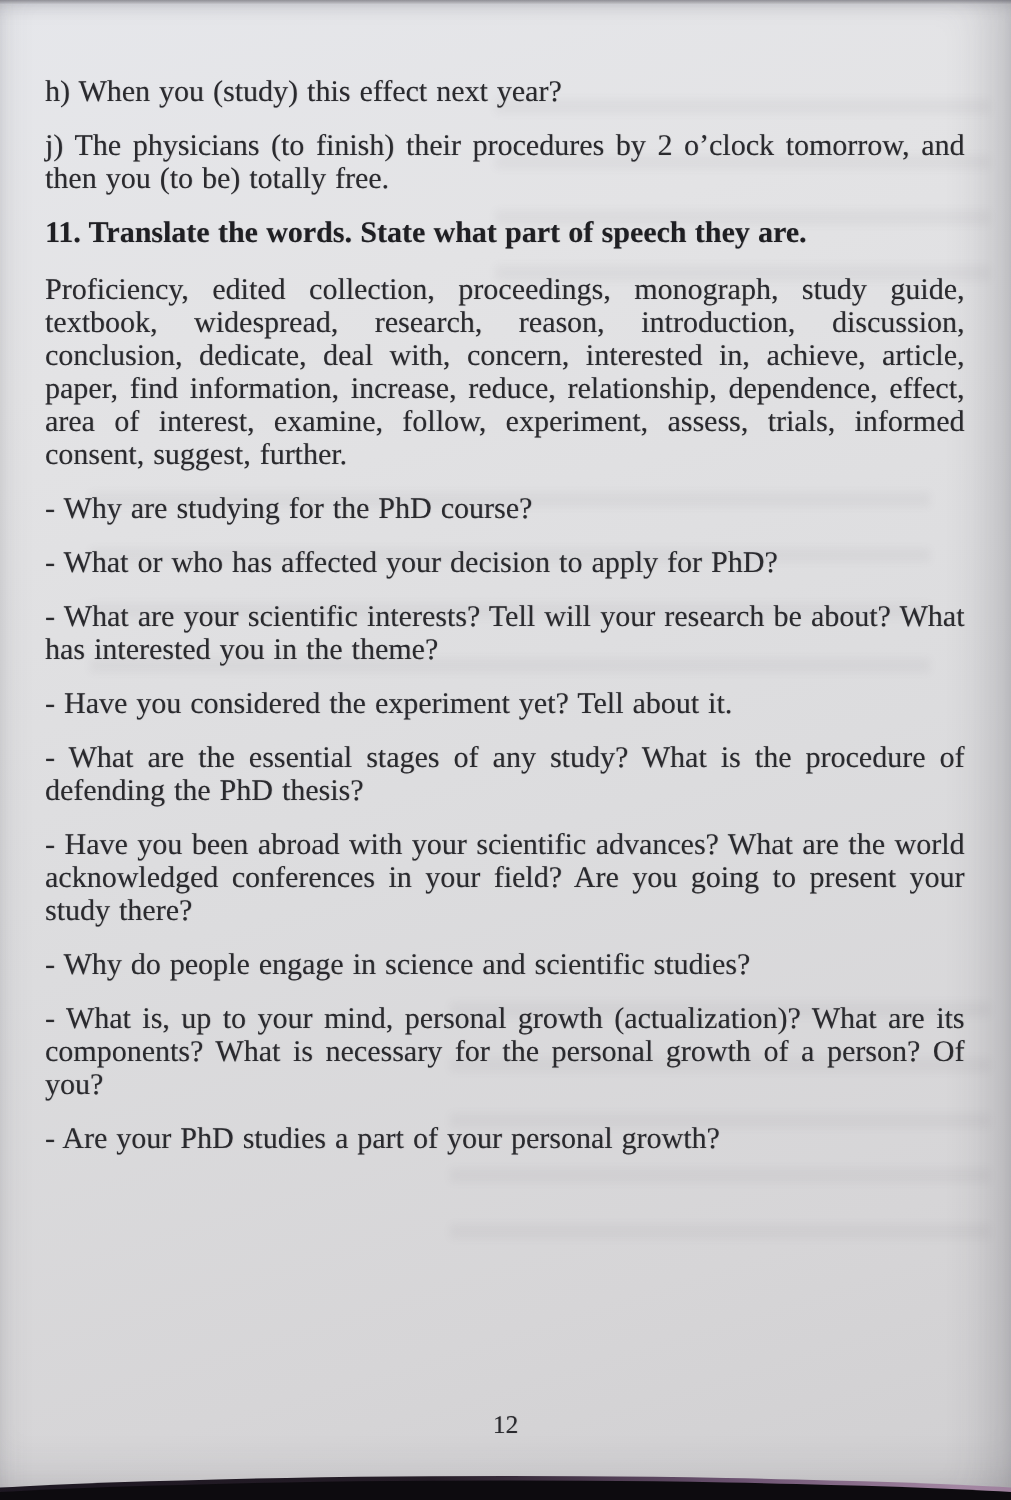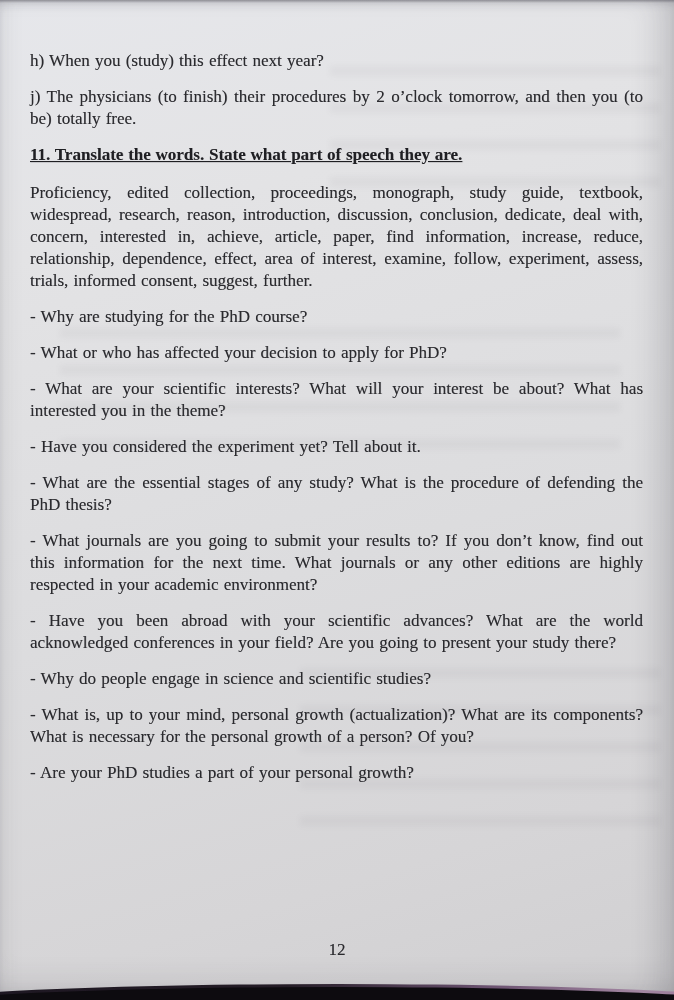--- a/index.html
+++ b/index.html
@@ -16,32 +16,31 @@
       inset 0 -34px 32px -22px rgba(60,55,65,0.18);
     font-family: "Liberation Serif", "DejaVu Serif", serif;
   }
   .text-block {
     position: absolute;
     top: 50px; left: 30px; right: 31px;
     color: #2a2a2e;
   }
   .text-block p {
     margin: 0 0 14px 0;
-    font-size: 17px;
+    font-size: 20px;
     line-height: 22px;
     text-align: justify;
     text-shadow: 0.3px 0.4px 0.6px rgba(45,45,50,0.40);
     word-spacing: 1px;
   }
   .text-block p.heading {
     font-weight: bold;
     color: #1f1f23;
     margin: 5px 0 16px 0;
     word-spacing: 0.5px;
-    text-decoration: underline;
   }
   .page-number {
     position: absolute;
     bottom: 40px; left: 0; right: 0;
     text-align: center;
     font-size: 17px;
     color: #2a2a2e;
     text-shadow: 0.3px 0.4px 0.6px rgba(45,45,50,0.40);
   }
   
@@ -89,24 +88,23 @@
   <div class="bleed bleed-2"></div>
   <div class="bleed bleed-3"></div>
 
   <div class="text-block">
       <p class="para">h) When you (study) this effect next year?</p>
       <p class="para">j) The physicians (to finish) their procedures by 2 o’clock tomorrow, and then you (to be) totally free.</p>
       <p class="heading">11. Translate the words. State what part of speech they are.</p>
       <p class="para">Proficiency, edited collection, proceedings, monograph, study guide, textbook, widespread, research, reason, introduction, discussion, conclusion, dedicate, deal with, concern, interested in, achieve, article, paper, find information, increase, reduce, relationship, dependence, effect, area of interest, examine, follow, experiment, assess, trials, informed consent, suggest, further.</p>
       <p class="para">- Why are studying for the PhD course?</p>
       <p class="para">- What or who has affected your decision to apply for PhD?</p>
-      <p class="para">- What are your scientific interests? What will your interest be about? What has interested you in the theme?</p>
+      <p class="para">- What are your scientific interests? Tell will your research be about? What has interested you in the theme?</p>
       <p class="para">- Have you considered the experiment yet? Tell about it.</p>
       <p class="para">- What are the essential stages of any study? What is the procedure of defending the PhD thesis?</p>
-      <p class="para">- What journals are you going to submit your results to? If you don’t know, find out this information for the next time. What journals or any other editions are highly respected in your academic environment?</p>
       <p class="para">- Have you been abroad with your scientific advances? What are the world acknowledged conferences in your field? Are you going to present your study there?</p>
       <p class="para">- Why do people engage in science and scientific studies?</p>
       <p class="para">- What is, up to your mind, personal growth (actualization)? What are its components? What is necessary for the personal growth of a person? Of you?</p>
       <p class="para">- Are your PhD studies a part of your personal growth?</p>
     </div>
 
   <div class="page-number">12</div>
 
   <div class="edge-shine"></div>
   <div class="edge-dark"></div>

